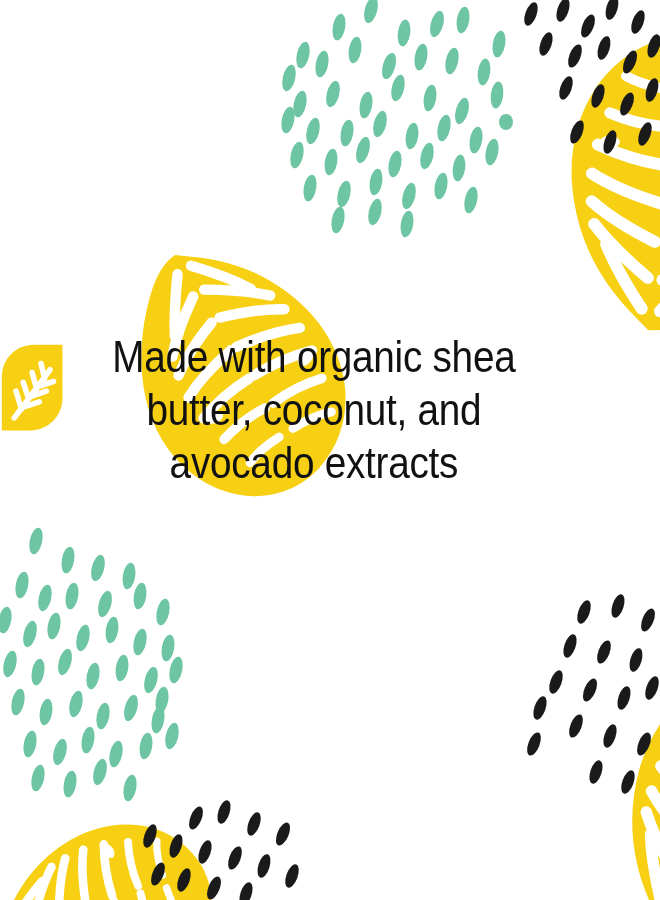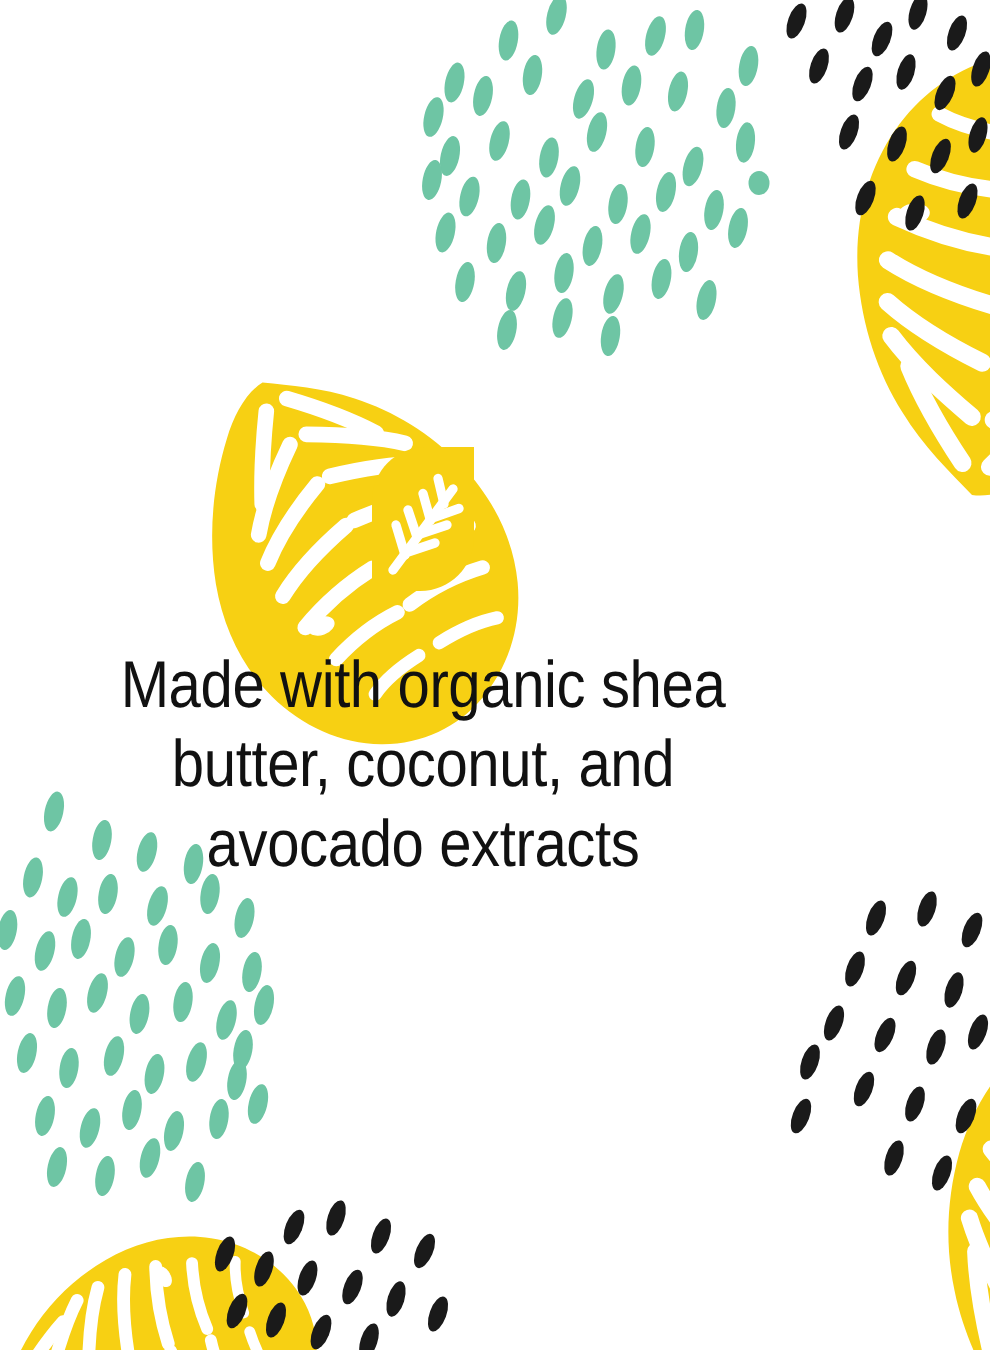--- a/index.html
+++ b/index.html
@@ -25,21 +25,21 @@
     width: 660px;
     height: 900px;
     display: block;
   }
   .claim-block {
     position: absolute;
     left: 0;
     top: 296px;
     width: 564px;
     display: flex;
-    flex-direction: column;
+    flex-direction: row;
     align-items: center;
   }
   .badge-icon-wrap {
     width: 72px;
     height: 100px;
     display: block;
   }
   .claim-text {
     margin: 0;
     padding: 0;

